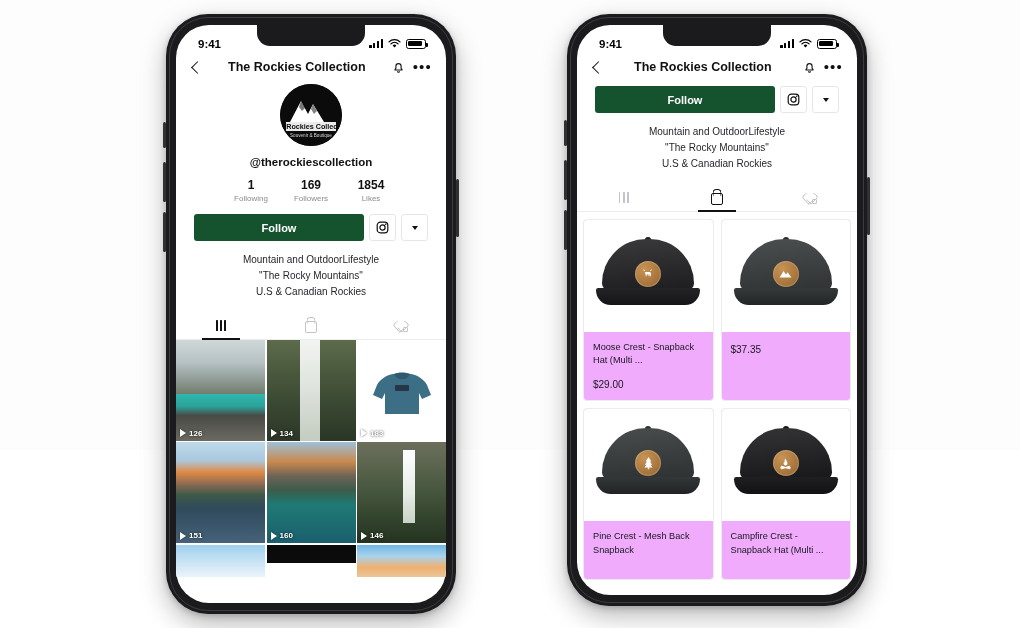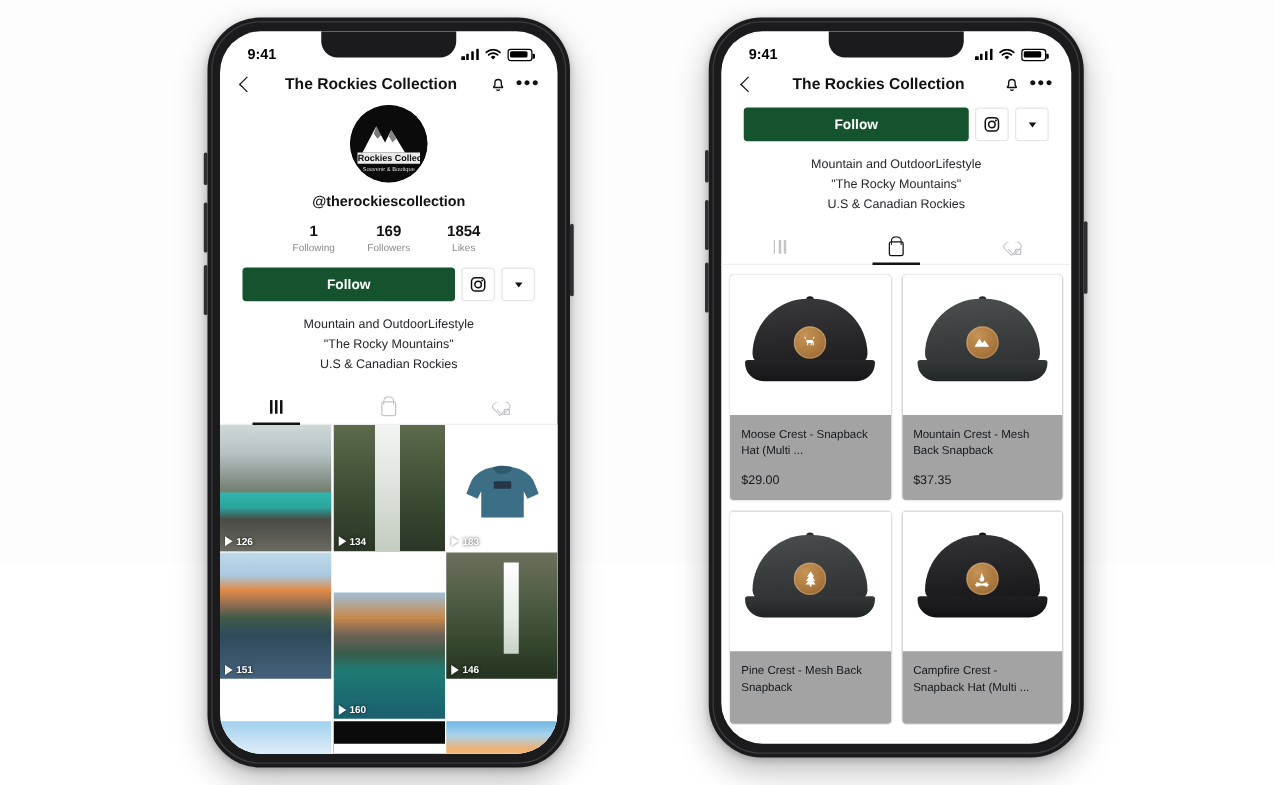--- a/index.html
+++ b/index.html
@@ -132,37 +132,37 @@
   .sc-road { background:
       linear-gradient(180deg,#cfd8d9 0%,#b6c2c4 22%,#8e9a93 40%,#6f7a6a 55%,#57624f 68%,#2f3a2e 100%);
   }
   .sc-road::after{content:"";position:absolute;left:0;right:0;bottom:0;height:46%;
       background:linear-gradient(180deg,#2fb8ae 0%,#2aa39b 26%,#4a4a46 46%,#6b6a62 100%);}
   .sc-fall { background: linear-gradient(180deg,#5d6b4c 0%,#4b5a3e 30%,#3b4a33 60%,#2b3626 100%); }
   .sc-fall::after{content:"";position:absolute;left:38%;top:0;width:22%;height:100%;
       background:linear-gradient(180deg,#f2f4f1 0%,#dfe4de 45%,#c3ccc0 100%);filter:blur(.6px);}
   .sc-hoodie { background: #ffffff; }
   .sc-maroon { background: linear-gradient(180deg,#bfd9ea 0%,#a9c9df 18%,#e08a46 30%,#8a6a52 42%,#3f5a47 52%,#2f4a5c 66%,#46627a 100%); }
-  .sc-moraine { background: linear-gradient(180deg,#9fc0d8 0%,#c8884c 20%,#6d6257 34%,#3b5c4a 48%,#1f7a74 62%,#1a5f6e 100%); margin-top: 32px; }
+  .sc-moraine { background: linear-gradient(180deg,#9fc0d8 0%,#c8884c 20%,#6d6257 34%,#3b5c4a 48%,#1f7a74 62%,#1a5f6e 100%); }
   .sc-takak { background: linear-gradient(180deg,#6b6f5c 0%,#59634c 26%,#47563f 48%,#35462f 72%,#24331f 100%); }
   .sc-takak::after{content:"";position:absolute;left:52%;top:8%;width:13%;height:72%;
       background:linear-gradient(180deg,#ffffff 0%,#e6ece6 60%,#c9d3c6 100%);filter:blur(.5px);}
   .sc-sky  { background: linear-gradient(180deg,#9fd0ee 0%,#cfe6f5 60%,#eaf4fb 100%); }
   .sc-dark { background: #0b0b0b; }
   .sc-dark::after{content:"";position:absolute;left:0;right:0;bottom:0;height:42%;background:#fff;}
   .sc-sunset { background: linear-gradient(180deg,#6fb6e4 0%,#a9d3ec 35%,#f0b070 70%,#e8c79a 100%); }
 
   .hoodie {
     position:absolute; left:50%; top:52%; transform:translate(-50%,-50%);
     width: 58px; height: 48px;
   }
 
   
   .shop { padding: 7px 6px 0; display: grid; grid-template-columns: 1fr 1fr; gap: 7px; }
-  .pcard { border: 1px solid #ececed; border-radius: 4px; background: #a3a3a3; overflow: hidden; }
+  .pcard { border: 1px solid #ececed; border-radius: 4px; background: #f0abfc; overflow: hidden; }
   .pimg { height: 112px; display: flex; align-items: center; justify-content: center; background: #fff; }
   .pname { font-size: 9.2px; color: #16181c; line-height: 1.45; padding: 9px 9px 0; }
   .pprice { font-size: 10px; color: #16181c; font-weight: normal; padding: 12px 9px 10px; }
 
   
   .hat { position: relative; width: 104px; height: 74px; }
   .hat .crown {
     position: absolute; left: 6px; top: 0; width: 92px; height: 52px;
     border-radius: 46px 46px 8px 8px;
   }
@@ -454,21 +454,20 @@
               <div class="button" style="background:#2a2d2e"></div>
               <div class="crown" style="background:linear-gradient(175deg,#4b4f50 0%,#3c3f40 55%,#303334 100%)"></div>
               <div class="brim" style="background:linear-gradient(180deg,#36393a 0%,#232627 100%)"></div>
               <div class="badge">
                 <svg width="15" height="12" viewBox="0 0 15 12">
                   <path d="M1.6 9.4 L5.6 3 L8 6.6 L9.6 4.2 L13.4 9.4 Z" fill="#fff"></path>
                 </svg>
               </div>
             </div>
           </div>
-          <div class="pname">Mountain Crest - Mesh Back Snapback</div>
           <div class="pprice">$37.35</div>
         </div>
 
         <div class="pcard">
           <div class="pimg">
             <div class="hat">
               <div class="button" style="background:#2a2d2e"></div>
               <div class="crown" style="background:linear-gradient(175deg,#494d4e 0%,#3a3d3e 55%,#2e3132 100%)"></div>
               <div class="brim" style="background:linear-gradient(180deg,#343738 0%,#212425 100%)"></div>
               <div class="badge">

